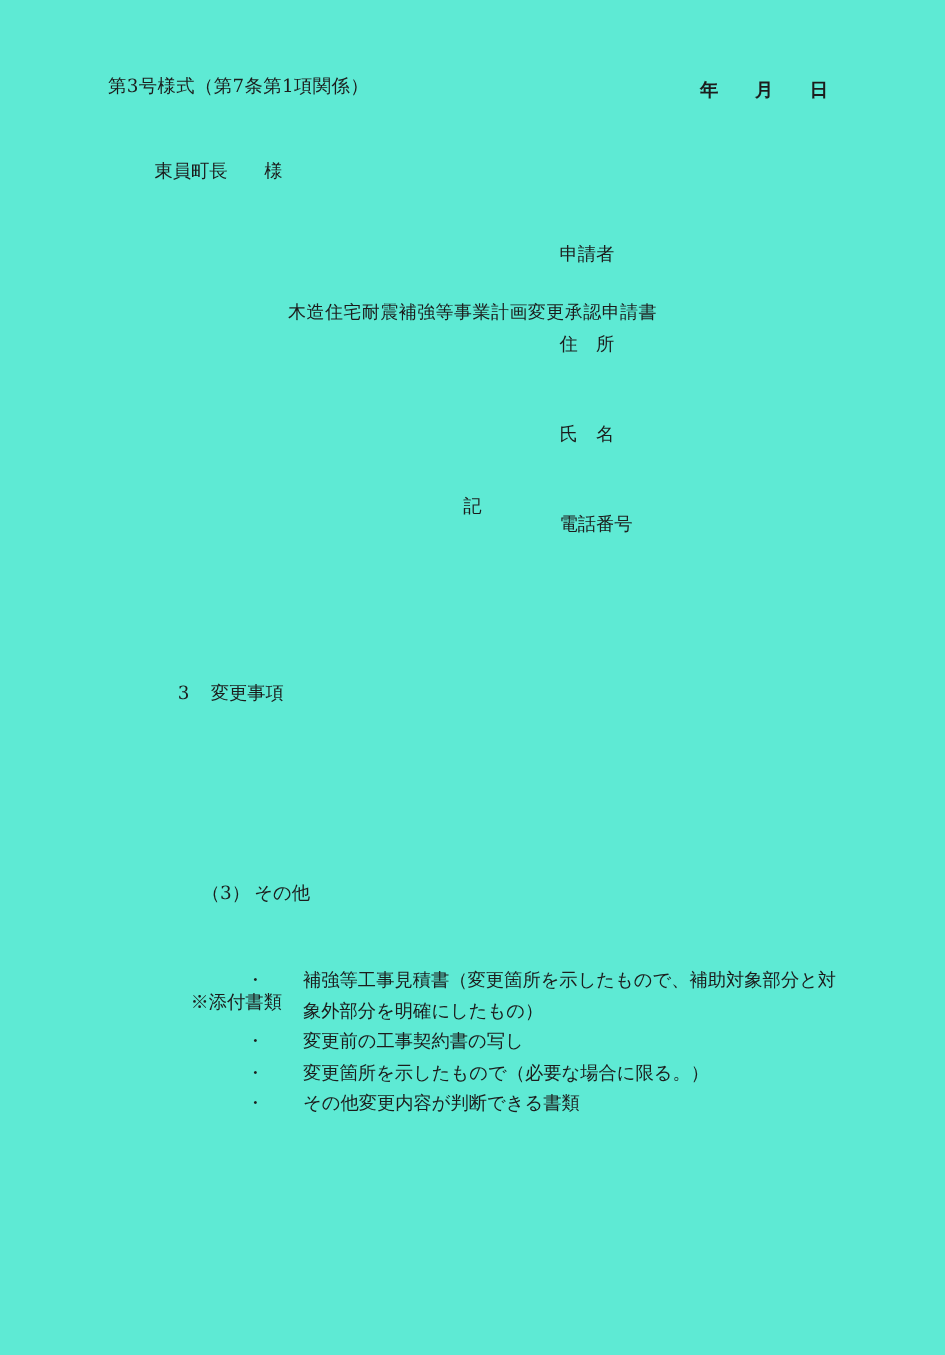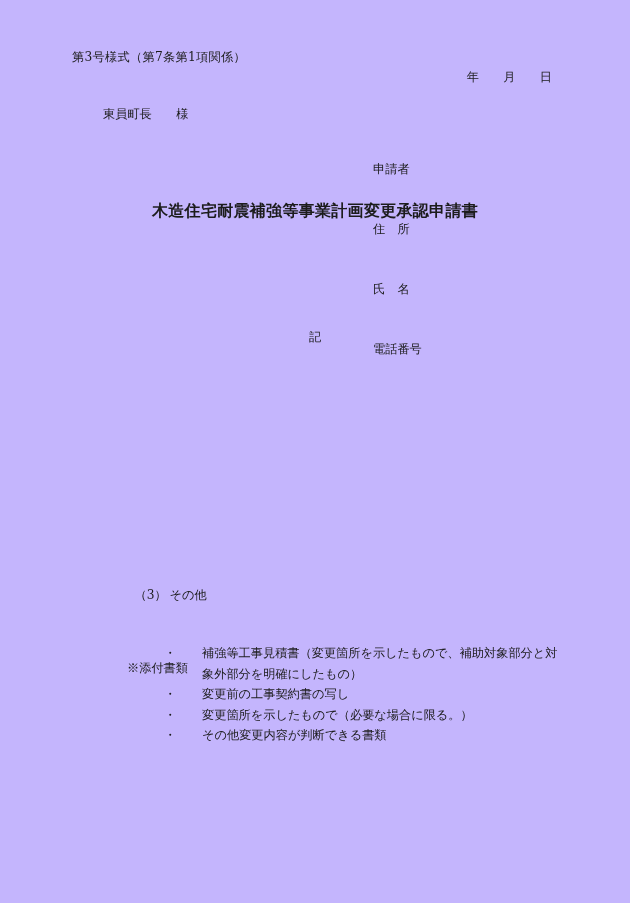--- a/index.html
+++ b/index.html
@@ -4,40 +4,40 @@
 <style>
   html, body {
     margin: 0;
     padding: 0;
     background: #fcfcfc;
   }
   .page {
     position: relative;
     width: 630px;
     height: 903px;
-    background: #c4b5fd;
+    background: #5eead4;
     color: #1c1c1c;
     font-family: "DejaVu Serif", "Liberation Serif", serif;
     font-size: 12.2px;
     line-height: 1.35;
     overflow: hidden;
   }
   .abs { position: absolute; white-space: pre-wrap; }
 
   .form-number { top: 49px; left: 72px; letter-spacing: 0.3px; }
-  .date-line   { top: 69px; right: 78px; }
+  .date-line   { top: 52px; right: 78px; font-weight: bold; }
   .addressee   { top: 106px; left: 103px; }
 
   .applicant   { top: 119px; left: 373px; line-height: 20px; }
 
   .doc-title   {
     top: 200px; left: 0; right: 0;
     text-align: center;
-    font-size: 16px;
-    font-weight: bold;
+    font-size: 12px;
+    font-weight: normal;
     margin: 0;
     letter-spacing: 0.3px;
   }
 
   .body-par {
     top: 252px; left: 72px; width: 486px;
     text-align: justify;
     text-justify: inter-ideograph;
     line-height: 18.8px;
   }
@@ -86,20 +86,23 @@
     <div>住　所</div>
     <div>氏　名</div>
     <div>電話番号</div>
   </div>
 
   <h1 class="abs doc-title">木造住宅耐震補強等事業計画変更承認申請書</h1>
 
 
   <div class="abs record-mark">記</div>
 
+  <div class="abs item item-3">
+    <span class="item-num">3</span><span>変更事項</span>
+  </div>
 
   <div class="abs sub-item sub-3">
     <span class="sub-num">（3）</span><span>その他</span>
   </div>
 
   <div class="abs attach-heading">※添付書類</div>
 
   <ul class="attach-list">
     <li>
       <span class="bullet">・</span>

